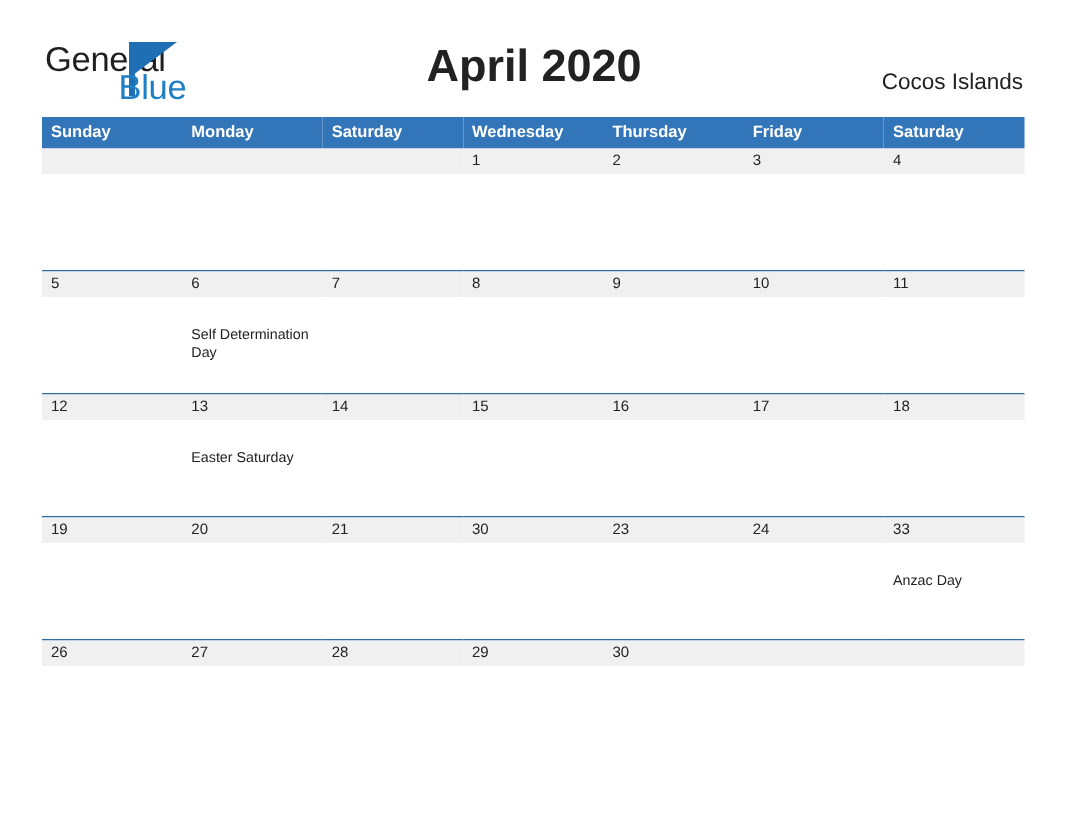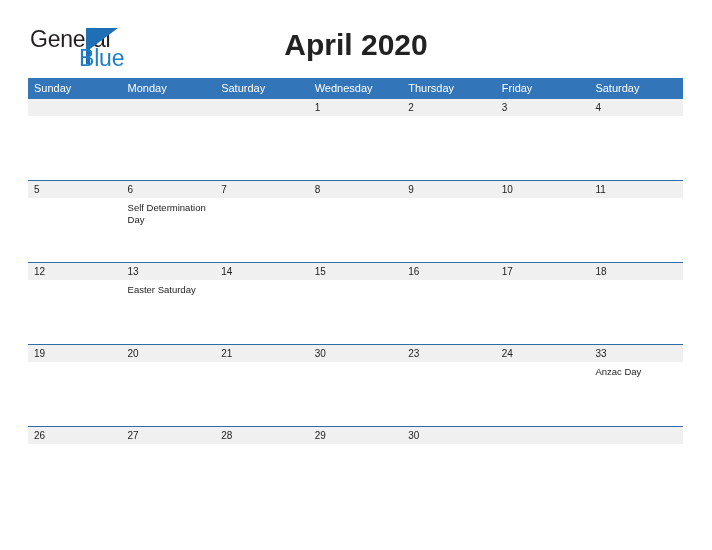--- a/index.html
+++ b/index.html
@@ -94,21 +94,21 @@
     top: 78px;
     width: 655px;
     border-collapse: collapse;
     table-layout: fixed;
   }
 
   .calendar thead th {
     background: #3275b8;
     color: #ffffff;
     font-size: 11px;
-    font-weight: normal;
+    font-weight: bold;
     text-align: left;
     padding: 5px 0 5px 6px;
     height: 9px;
     line-height: 11px;
   }
 
   .calendar td {
     vertical-align: top;
     padding: 0;
     height: 81px;
@@ -129,21 +129,21 @@
     font-size: 10px;
     color: #222222;
     padding-left: 6px;
     box-sizing: border-box;
     white-space: nowrap;
   }
   .daynum-band.empty {
     color: transparent;
   }
   .events {
-    padding: 4px 8px 0 6px;
+    padding: 20px 8px 0 6px;
     font-size: 9.5px;
     line-height: 12px;
     color: #222222;
   }
   .event {
     display: block;
   }
 </style>
 </head>
 <body>
@@ -152,20 +152,21 @@
 
   <div class="logo">
     <span class="logo-general">General</span>
     <span class="logo-flagpole"></span>
     <span class="logo-flag"></span>
     <span class="logo-blue">Blue</span>
   </div>
 
   <h1 class="month-title">April 2020</h1>
 
+  <div class="locale-label">Cocos Islands</div>
 
 </div>
 
 <table class="calendar">
   <thead>
     <tr>
       <th>Sunday</th>
       <th>Monday</th>
       <th>Saturday</th>
       <th>Wednesday</th>

